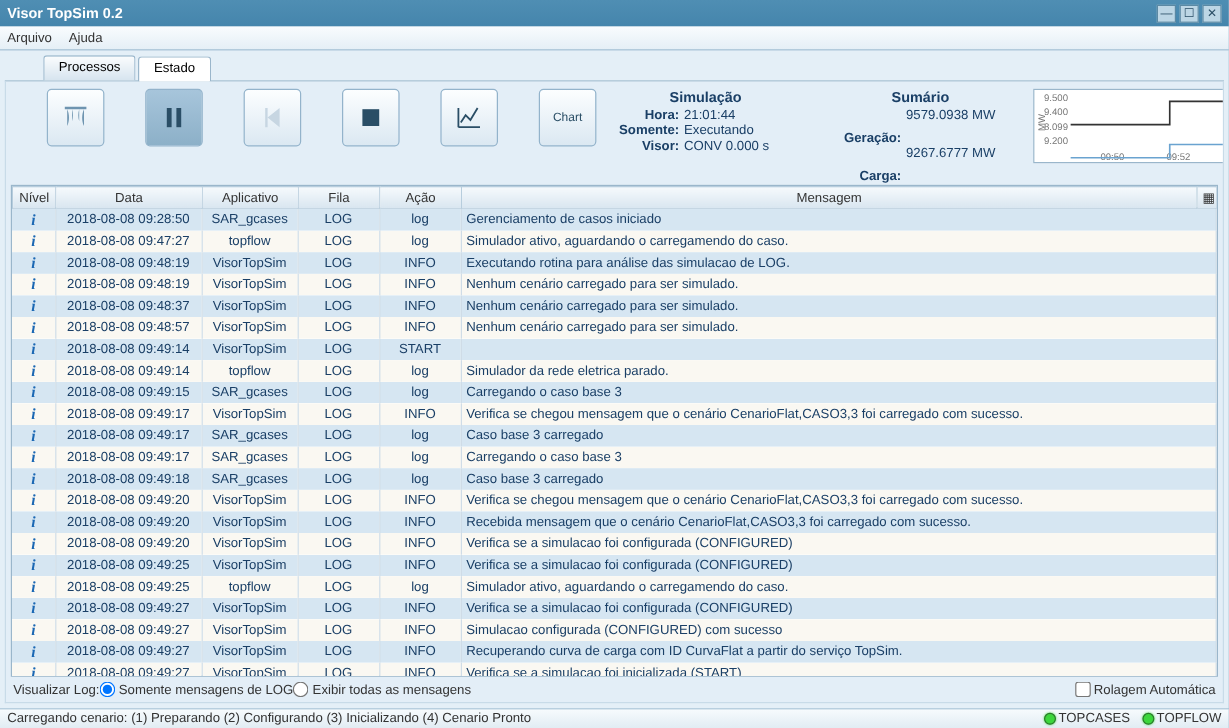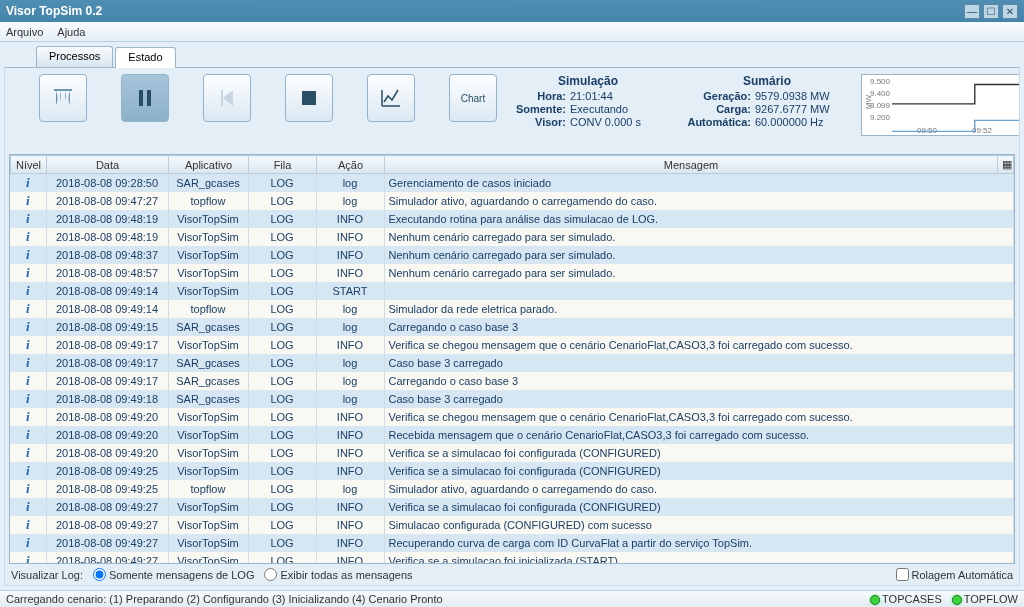--- a/index.html
+++ b/index.html
@@ -24,39 +24,39 @@
 .toolbar { display: flex; gap: 6px; }
 .tbtn { width: 48px; height: 48px; border: 1px solid #93b3cb; border-radius: 4px; background: linear-gradient(#fcfeff,#dbe8f2); display: flex; align-items: center; justify-content: center; font-size: 10px; color: #2a4e66; cursor: pointer; margin-left: 28px; }
 .tbtn.active { background: linear-gradient(#a7c5db,#8cb0c8); }
 .tbtn svg { width: 24px; height: 24px; }
 
 .sim-block { flex: 0 0 170px; font-size: 11px; color: #1a3f66; text-align: center; }
 .sim-block h3 { font-size: 12px; font-weight: bold; margin-bottom: 2px; }
 .sim-block .row { display: flex; justify-content: center; gap: 4px; margin-top: 1px; }
 .sim-block .lbl { text-align: right; width: 60px; font-weight: bold; }
 .sim-block .val { text-align: left; width: 100px; }
-.sum-block .lbl { width: 72px; }
+.sum-block .lbl { width: 72px; margin-top: 19px; }
 
 .chart-mini { border: 1px solid #9ab6cb; background: #fff; height: 62px; position: relative; font-size: 8px; color: #777; }
 .chart-mini.c1 { flex: 0 0 174px; }
 .chart-mini.c2 { flex: 0 0 162px; }
 .chart-mini .yt { position: absolute; right: calc(100% - 28px); font-size: 8px; }
 .chart-mini .xt { position: absolute; bottom: 0; font-size: 8px; }
 
 .grid-wrap { flex: 1; border: 1px solid #9ab6cb; background: #fff; position: relative; display: flex; flex-direction: column; overflow: hidden; margin-top: 4px; }
 table { border-collapse: collapse; width: 100%; font-size: 11px; table-layout: fixed; }
 thead th { background: linear-gradient(#f5f9fc,#d9e6f0); border: 1px solid #b7cddd; padding: 2px 4px; font-weight: normal; color: #333; position: sticky; top:0; text-align: center; }
 tbody td { border-right: 1px solid #cfdce7; padding: 1px 4px; color: #1a3f66; white-space: nowrap; overflow: hidden; text-overflow: ellipsis; text-align: center; }
 tbody td.msg { text-align: left; }
 tbody tr:nth-child(odd) { background: #d6e6f2; }
 tbody tr:nth-child(even) { background: #faf8f2; }
 .tbody-scroll { overflow-y: scroll; flex: 1; }
 .nivel-i { color: #1a67b3; font-family: Georgia, serif; font-style: italic; font-weight: bold; font-size: 13px; }
 
-.logfilter { padding: 4px 2px 0 2px; font-size: 11px; color: #333; display: flex; align-items: center; gap: 10px; }
+.logfilter { padding: 4px 2px 0 2px; font-size: 11px; color: #333; display: flex; align-items: center; }
 .logfilter label { display: flex; align-items: center; gap: 3px; }
 .ra-check { margin-left: auto; justify-content: space-between; }
 
 .statusbar { height: 17px; background: linear-gradient(#f7fbfd,#e1ecf3); border-top: 1px solid #b8cfdf; display: flex; align-items: center; padding: 0 6px; font-size: 11px; color: #333; }
 .statusbar .s-main { flex: 1; }
 .led { display:inline-block; width:10px; height:10px; border-radius:50%; border:1px solid #2a7a2a; vertical-align:middle; margin-right:2px; }
 .led.on { background:#3cd63c; box-shadow:0 0 2px #3cd63c; }
 .stat-item { margin-left: 10px; }
 
 th.c-nivel{width:36px;} th.c-data{width:122px;} th.c-app{width:80px;} th.c-fila{width:68px;} th.c-acao{width:68px;} th.c-msg{width:auto;}

